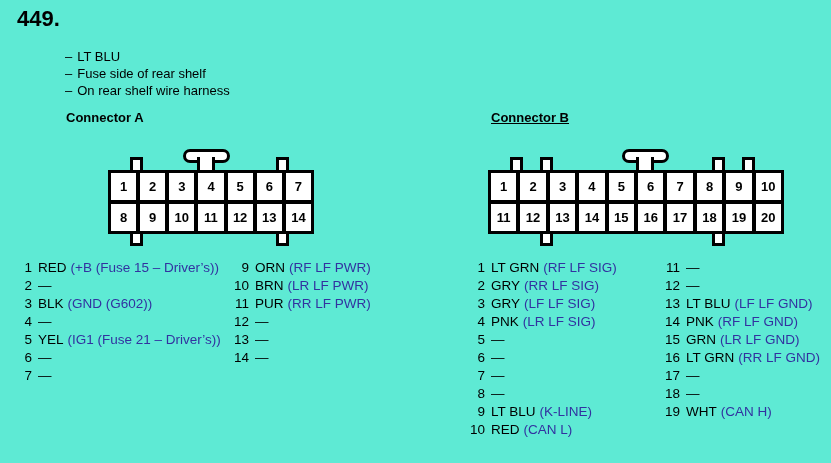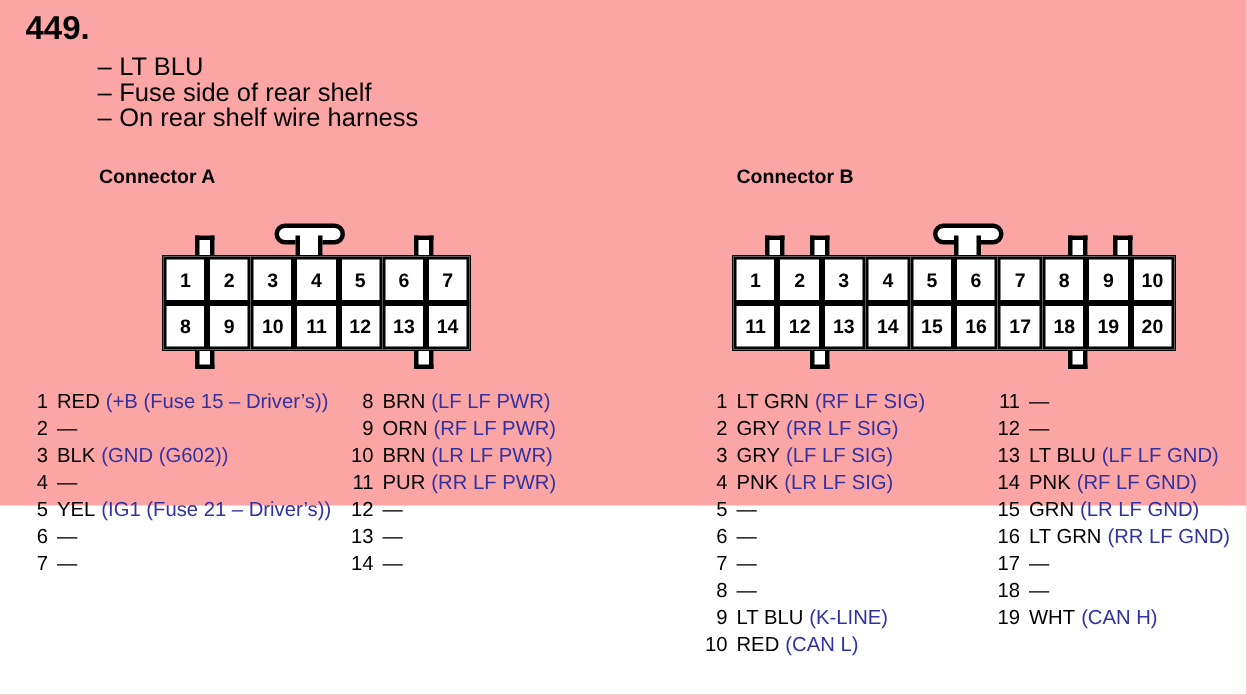--- a/index.html
+++ b/index.html
@@ -1,33 +1,33 @@
 <!DOCTYPE html>
 <html style="--signal-blue: #3232a0; --line-black: #000000;"><head>
 <meta charset="utf-8">
 <style>
   :root { --signal-blue:#3232a0; --line-black:#000; }
   * { margin:0; padding:0; box-sizing:content-box; }
   body {
     width:831px; height:463px; background:#fff; color:#000;
     font-family:"Liberation Sans", sans-serif; position:relative; overflow:hidden;
   }
-  .page { position:absolute; left:0; top:0; width:831px; height:337px; background:#fca5a5; }
+  .page { position:absolute; left:0; top:0; width:831px; height:463px; background:#5eead4; }
 
   
   .title-row { position:absolute; left:17px; top:6px; display:flex; font-size:22px; font-weight:bold; white-space:nowrap; }
   .title-num { margin-right:13px; }
-  .bullets { position:absolute; left:65px; top:36px; font-size:17px; line-height:17px; }
+  .bullets { position:absolute; left:65px; top:48px; font-size:13px; line-height:17px; }
   .bullet-row { white-space:nowrap; }
   .bullet-row .dash { margin-right:5px; }
 
   
   .conn-heading { position:absolute; font-size:13px; font-weight:bold; white-space:nowrap; }
   .heading-a { left:66px; top:110px; }
-  .heading-b { left:491px; top:110px; }
+  .heading-b { left:491px; top:110px;text-decoration:underline; }
 
   
   .drawing { position:absolute; top:148px; height:100px; }
   .drawing-a { left:108px; width:206px; }
   .drawing-b { left:488px; width:296px; }
 
   .pin-grid {
     position:absolute; top:22px; left:0; border:1px solid var(--line-black);
     display:grid; background:#fff;
   }
@@ -212,23 +212,20 @@
         <span class="pin-num">6</span><span class="pin-wire">—</span><span class="pin-signal"></span>
       </div>
 
       <div class="pin-row">
         <span class="pin-num">7</span><span class="pin-wire">—</span><span class="pin-signal"></span>
       </div>
     </div>
 
   <div class="pin-list list-a-right">
 
-      <div class="pin-row">
-        <span class="pin-num">8</span><span class="pin-wire">BRN</span><span class="pin-signal">(LF LF PWR)</span>
-      </div>
 
       <div class="pin-row">
         <span class="pin-num">9</span><span class="pin-wire">ORN</span><span class="pin-signal">(RF LF PWR)</span>
       </div>
 
       <div class="pin-row">
         <span class="pin-num">10</span><span class="pin-wire">BRN</span><span class="pin-signal">(LR LF PWR)</span>
       </div>
 
       <div class="pin-row">

